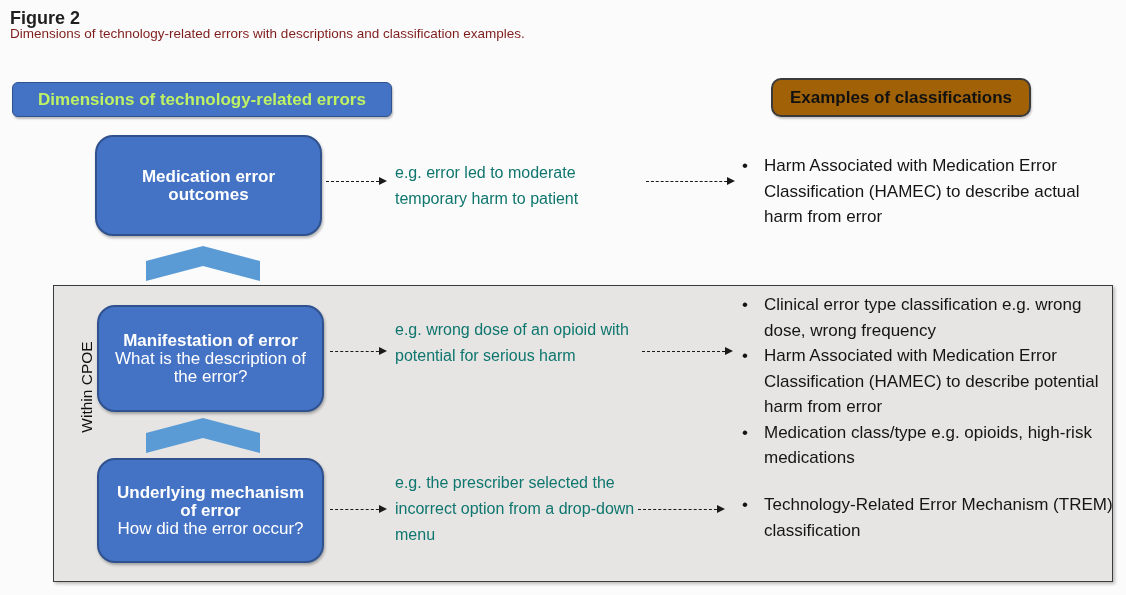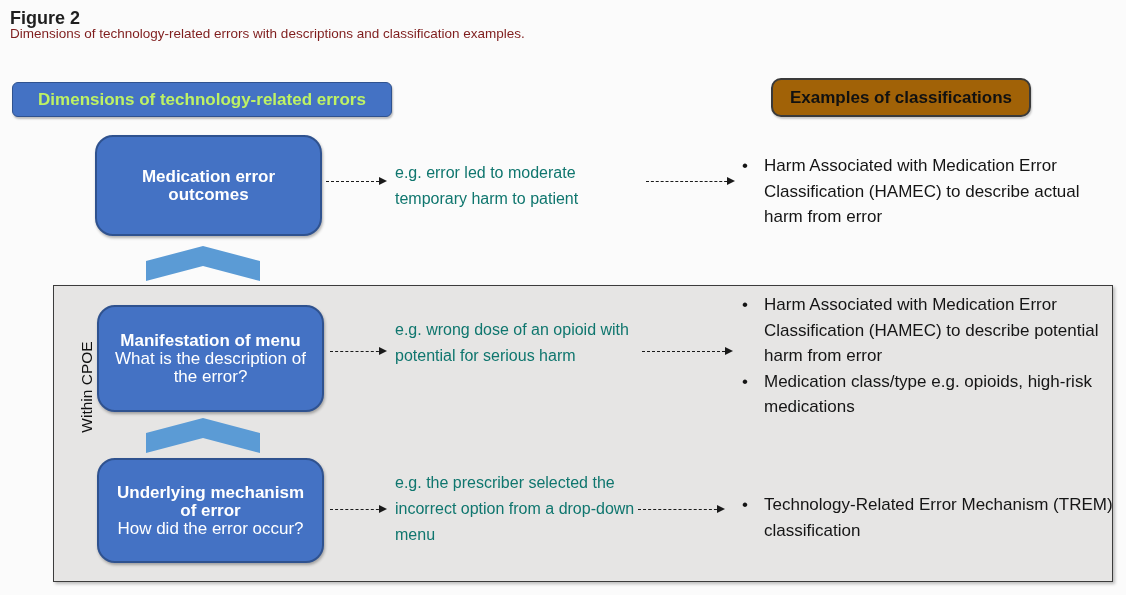--- a/index.html
+++ b/index.html
@@ -114,27 +114,28 @@
 <div class="abs arrow ar1b"></div>
 <ul class="abs clist cl-1">
   <li>Harm Associated with Medication Error Classification (HAMEC) to describe actual harm from error</li>
 </ul>
 
 <svg class="abs chev chev-1" viewBox="0 0 114 35">
   <polygon points="0,15 57,0 114,15 114,35 57,20 0,35" fill="#5B9BD5"></polygon>
 </svg>
 
 <div class="abs dim-box box-2">
-  <div class="t">Manifestation of menu</div>
+  <div class="t">Manifestation of error</div>
   <div>What is the description of the error?</div>
 </div>
 <div class="abs arrow ar2a"></div>
 <div class="abs example ex-2">e.g. wrong dose of an opioid with potential for serious harm</div>
 <div class="abs arrow ar2b"></div>
 <ul class="abs clist cl-2">
+  <li>Clinical error type classification e.g. wrong dose, wrong frequency</li>
   <li>Harm Associated with Medication Error Classification (HAMEC) to describe potential harm from error</li>
   <li>Medication class/type e.g. opioids, high-risk medications</li>
 </ul>
 
 <svg class="abs chev chev-2" viewBox="0 0 114 35">
   <polygon points="0,15 57,0 114,15 114,35 57,20 0,35" fill="#5B9BD5"></polygon>
 </svg>
 
 <div class="abs dim-box box-3">
   <div class="t">Underlying mechanism of error</div>

